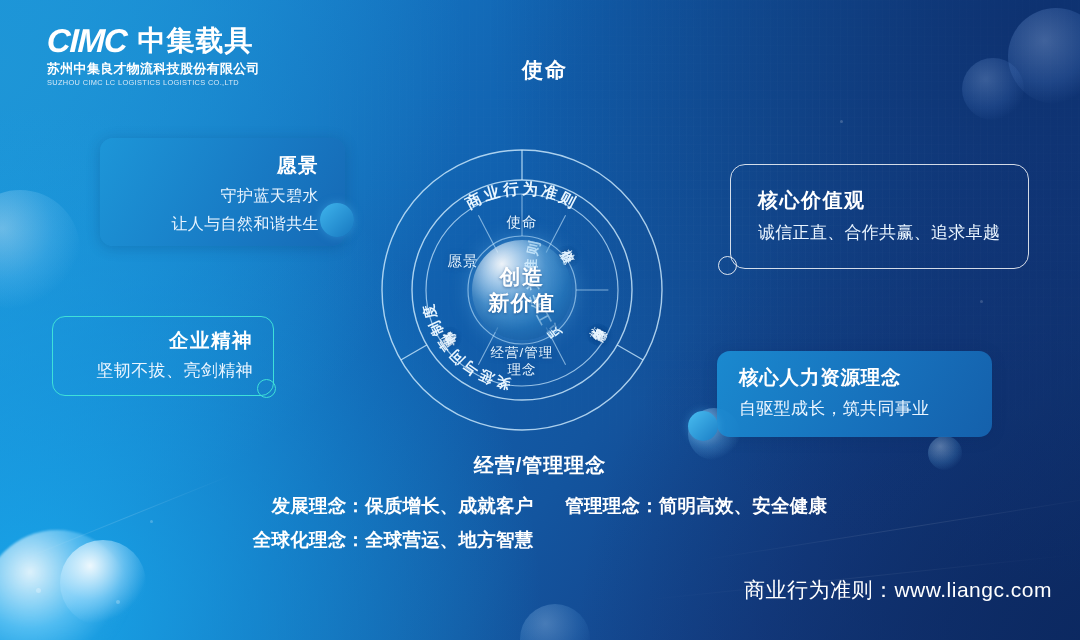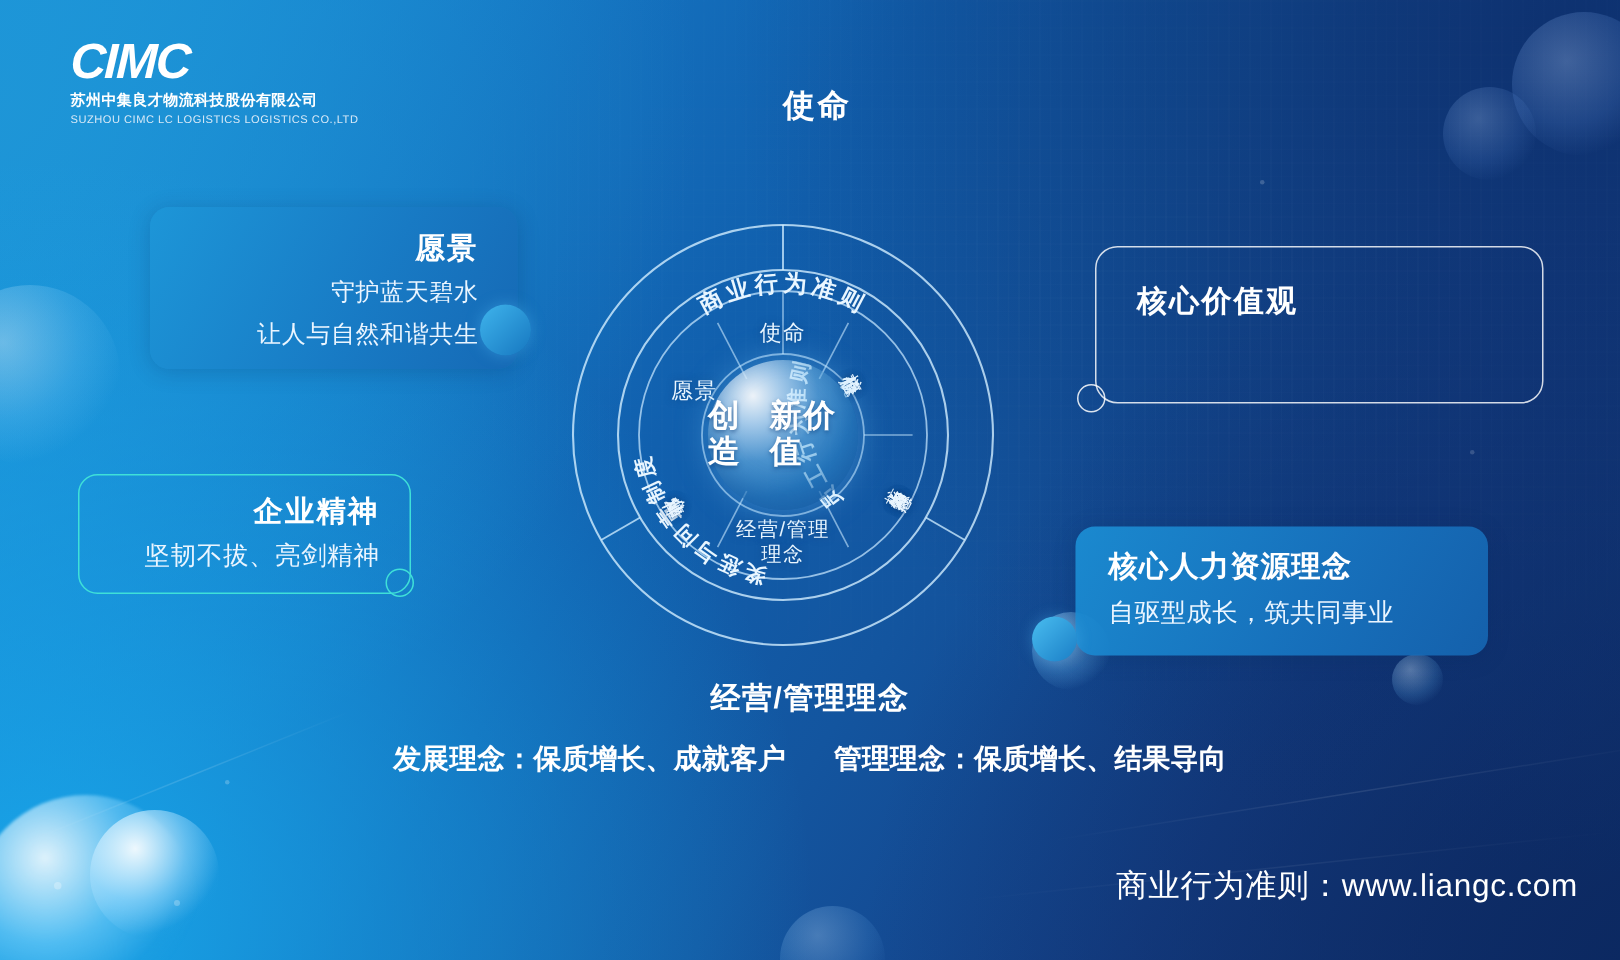--- a/index.html
+++ b/index.html
@@ -44,21 +44,21 @@
                      repeating-linear-gradient(0deg, rgba(255,255,255,.07) 0 1px, rgba(255,255,255,0) 1px 9px);
     -webkit-mask-image:radial-gradient(ellipse 70% 65% at 72% 30%, #000 0%, rgba(0,0,0,.35) 55%, transparent 78%);
             mask-image:radial-gradient(ellipse 70% 65% at 72% 30%, #000 0%, rgba(0,0,0,.35) 55%, transparent 78%);}
 
   
   #logo{position:absolute;left:47px;top:24px;width:270px;}
   .logo-row{display:flex;align-items:center;gap:11px;}
   .logo-cimc{font-family:"Liberation Sans",sans-serif;font-weight:bold;font-size:33px;
     letter-spacing:-1.2px;color:#ffffff;line-height:1;font-style:italic;transform:skewX(-2deg);}
   .logo-cn{font-size:28px;font-weight:bold;color:#fff;letter-spacing:1px;line-height:1;}
-  .logo-sub{margin-top:5px;font-size:10px;font-weight:bold;color:#ffffff;letter-spacing:.3px;
+  .logo-sub{margin-top:5px;font-size:13px;font-weight:bold;color:#ffffff;letter-spacing:.3px;
     line-height:1.15;white-space:nowrap;}
   .logo-en{margin-top:1px;font-size:7.4px;color:#d7e9f7;letter-spacing:.35px;white-space:nowrap;}
 
   
   #mission{position:absolute;left:395px;top:56px;width:300px;text-align:center;}
   #mission .t{font-size:21px;font-weight:bold;color:#fff;letter-spacing:2px;}
   #mission .s{margin-top:9px;font-size:17.5px;color:#f0f7ff;letter-spacing:.6px;white-space:nowrap;}
 
   
   .card{position:absolute;box-sizing:border-box;}
@@ -113,21 +113,21 @@
 
   
   #wheel{position:absolute;left:380px;top:148px;width:284px;height:284px;}
   #wheel svg{position:absolute;left:0;top:0;overflow:visible;}
   .wlabel{position:absolute;color:#eaf6ff;white-space:nowrap;
     text-shadow:0 0 5px rgba(10,60,120,.55);letter-spacing:1px;}
   .core{position:absolute;left:92px;top:92px;width:100px;height:100px;border-radius:50%;
     background:
       radial-gradient(circle at 30% 24%, rgba(255,255,255,.92) 0%, rgba(214,238,255,.75) 18%, rgba(120,190,235,.55) 42%, rgba(52,140,205,.55) 66%, rgba(28,104,176,.6) 100%);
     box-shadow:0 0 22px rgba(130,205,255,.35), inset 0 -8px 18px rgba(20,80,150,.4);
-    display:flex;flex-direction:row;align-items:center;justify-content:center;gap:2px;}
+    display:flex;flex-direction:column;align-items:center;justify-content:center;gap:2px;}
   .core span{font-size:21px;font-weight:bold;color:#ffffff;letter-spacing:1.5px;
     text-shadow:0 1px 3px rgba(12,60,120,.6);line-height:1.15;}
 </style>
 </head>
 <body>
 
 <div id="stage">
 
   <div class="grid-tex"></div>
   <div class="bub sphere-l"></div>
@@ -143,20 +143,21 @@
   <div class="dot" style="left:150px;top:520px;width:3px;height:3px;opacity:.4"></div>
   <div class="dot" style="left:840px;top:120px;width:3px;height:3px;opacity:.35"></div>
   <div class="dot" style="left:980px;top:300px;width:3px;height:3px;opacity:.3"></div>
   <div class="streak" style="left:20px;top:560px;width:230px;transform:rotate(-22deg);opacity:.5"></div>
   <div class="streak" style="left:700px;top:560px;width:420px;transform:rotate(-9deg);opacity:.35"></div>
   <div class="streak" style="left:640px;top:600px;width:440px;transform:rotate(-6deg);opacity:.22"></div>
 
   <div id="logo">
     <div class="logo-row">
       <span class="logo-cimc">CIMC</span>
+      <span class="logo-cn">中集载具</span>
     </div>
     <div class="logo-sub">苏州中集良才物流科技股份有限公司</div>
     <div class="logo-en">SUZHOU CIMC LC LOGISTICS LOGISTICS CO.,LTD</div>
   </div>
 
   <div id="mission">
     <div class="t">使命</div>
   </div>
 
   <div class="card" id="card-vision">
@@ -167,20 +168,21 @@
   <div class="node" id="node-vision"></div>
 
   <div class="card" id="card-spirit">
     <div class="title">企业精神</div>
     <div class="body">坚韧不拔、亮剑精神</div>
   </div>
   <div class="node" id="node-spirit"></div>
 
   <div class="card" id="card-values">
     <div class="title">核心价值观</div>
+    <div class="body">诚信正直、合作共赢、追求卓越</div>
   </div>
   <div class="node" id="node-values"></div>
 
   <div class="card" id="card-hr">
     <div class="title">核心人力资源理念</div>
     <div class="body">自驱型成长，筑共同事业</div>
   </div>
   <div class="node" id="node-hr"></div>
 
   <div id="wheel">
@@ -232,22 +234,23 @@
       <span>创造</span>
       <span>新价值</span>
     </div>
   </div>
 
   <div id="biz">
     <div class="t">经营/管理理念</div>
     <div class="grid">
       <div class="col l">
         <div class="it">发展理念：保质增长、成就客户</div>
+        <div class="it">全球化理念：全球营运、地方智慧</div>
       </div>
       <div class="col r">
-        <div class="it">管理理念：保质增长、结果导向</div>
+        <div class="it">管理理念：简明高效、安全健康</div>
       </div>
     </div>
   </div>
 
   <div id="footer">商业行为准则：www.liangc.com</div>
 
 </div>
 
 </body></html>

